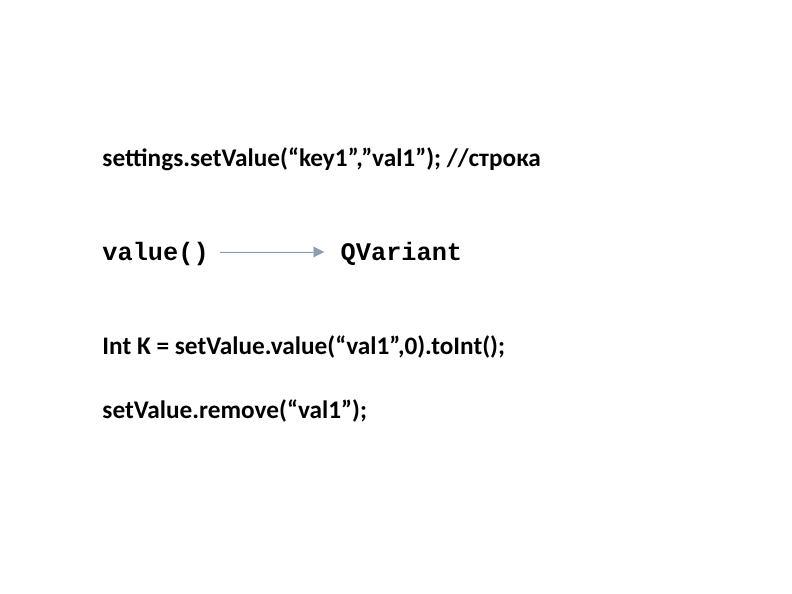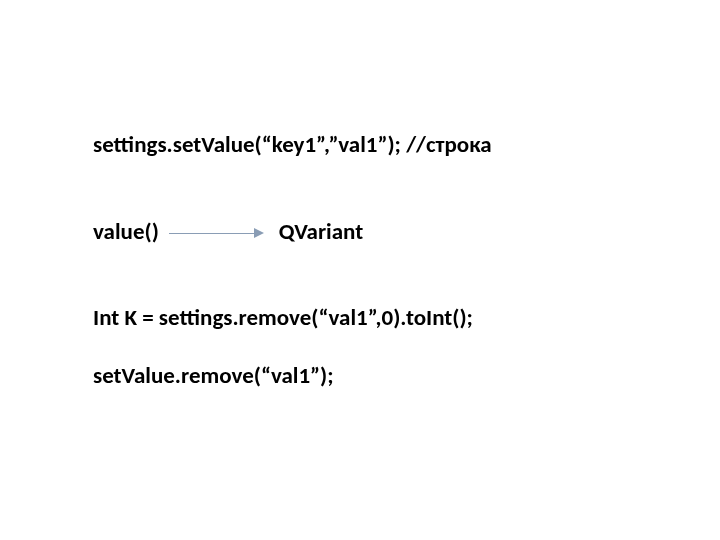--- a/index.html
+++ b/index.html
@@ -25,21 +25,22 @@
       color: #000000;
       line-height: 1.25;
       white-space: nowrap;
     }
     .block2 {
       margin-top: 58px;
       position: relative;
     }
     .value-row {
       display: flex;
-      align-items: flex-end;
+      align-items: flex-start;
+      font-family: Liberation Mono, monospace;
     }
     .value-text {
       font-size: 23px;
       font-weight: bold;
       color: #000000;
     }
     .arrow-container {
       display: inline-block;
       width: 100px;
       height: 24px;
@@ -88,19 +89,19 @@
       <span class="value-text">value()</span>
       <span class="arrow-container">
         <span class="arrow-line"></span>
         <span class="arrow-head"></span>
       </span>
       <span class="qvariant-text">QVariant</span>
     </div>
   </div>
 
   <div class="block3">
-    <div class="line">Int K = settings.remove(“val1”,0).toInt();</div>
+    <div class="line">Int K = setValue.value(“val1”,0).toInt();</div>
   </div>
 
   <div class="block4">
     <div class="line">setValue.remove(“val1”);</div>
   </div>
 </div>
 
 </body></html>

